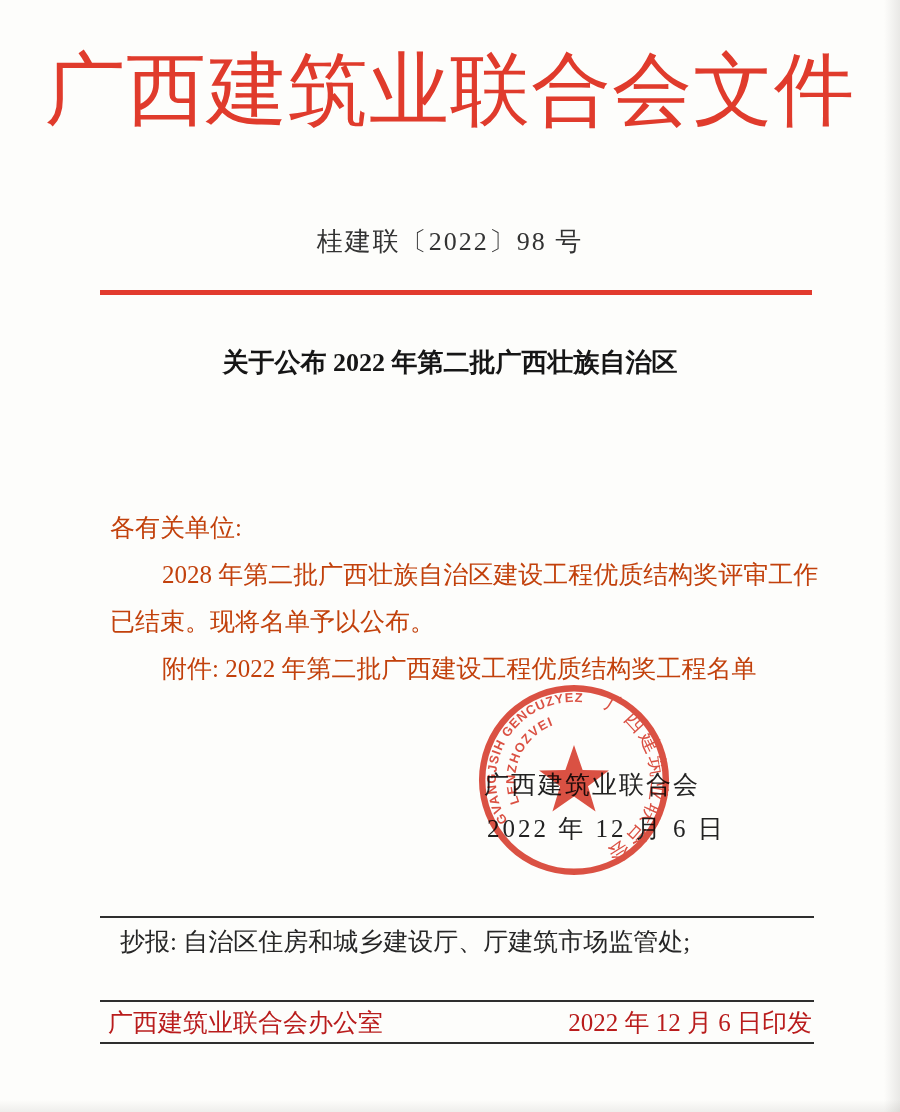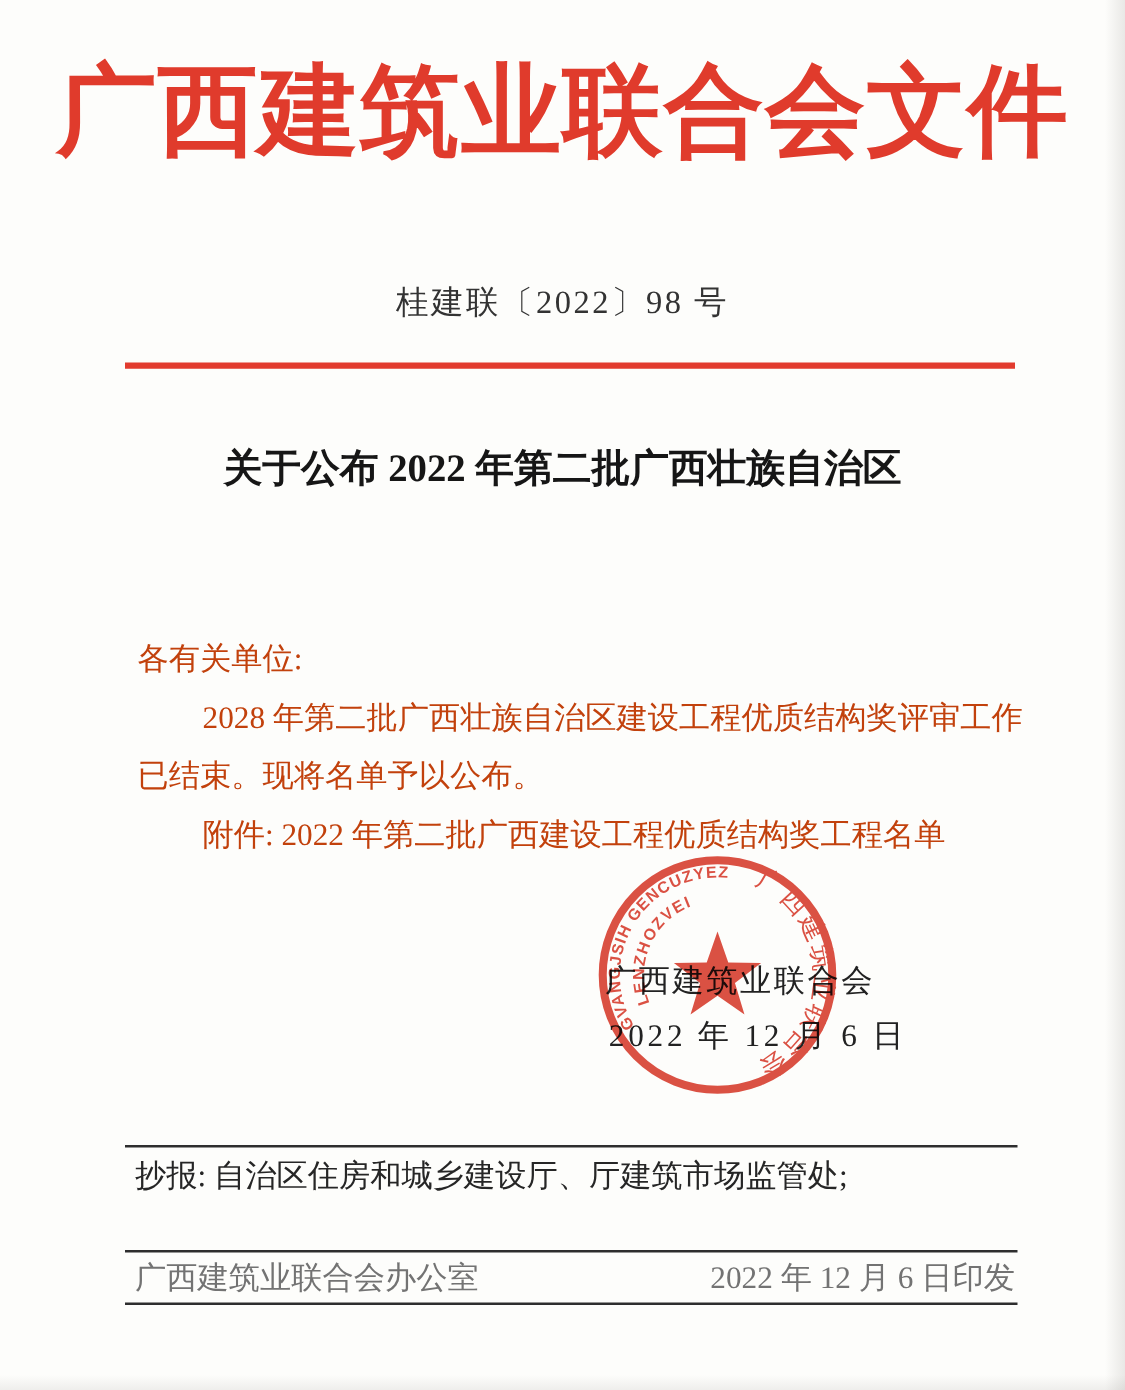--- a/index.html
+++ b/index.html
@@ -10,41 +10,41 @@
     margin:0 auto;
     background:#fdfdfb;
     font-family:"Liberation Serif","DejaVu Serif",serif;
     color:#2b2b2b;
     overflow:hidden;
   }
   
   .org-title{
     position:absolute;top:46px;left:0;width:100%;
     text-align:center;
-    font-size:80px;font-weight:bold;line-height:1.1;
+    font-size:80px;font-weight:normal;line-height:1.1;
     color:#e03b2c;
     letter-spacing:1px;
     white-space:nowrap;
   }
   .doc-number{
     position:absolute;top:224px;left:0;width:100%;
     text-align:center;
     font-size:26px;color:#333;
     letter-spacing:2px;
     font-family:Liberation Serif, serif;
   }
   .red-rule{
     position:absolute;top:290px;left:100px;width:712px;height:5px;
     background:#e23b2e;
   }
   
   .doc-title{
-    position:absolute;top:348px;left:0;width:100%;
+    position:absolute;top:336px;left:0;width:100%;
     text-align:center;
-    font-size:31px;font-weight:bold;color:#161616;
+    font-size:26px;font-weight:bold;color:#161616;
     line-height:53px;
   }
   
   .body-block{
     position:absolute;top:504px;left:110px;width:700px;
     font-size:25px;color:#c2410c;
     line-height:47px;
   }
   .body-line{white-space:nowrap;}
   .indent{text-indent:52px;}
@@ -70,28 +70,28 @@
   .seal-star{fill:#d8392a;}
   .seal-latin{fill:#d8392a;font-family:"Liberation Sans","DejaVu Sans",sans-serif;font-size:14px;font-weight:bold;letter-spacing:1px;}
   .seal-latin-inner{fill:#d8392a;font-family:"Liberation Sans","DejaVu Sans",sans-serif;font-size:14px;font-weight:bold;letter-spacing:1.5px;}
   .seal-cn{fill:#d8392a;font-family:"Liberation Serif","DejaVu Serif",serif;font-size:23px;letter-spacing:2px;}
   
   .rule{position:absolute;left:100px;width:714px;height:2px;background:#2e2e2e;}
   .rule-top{top:916px;}
   .rule-mid{top:1000px;}
   .rule-bottom{top:1042px;}
   .footer-copy{
-    position:absolute;top:922px;left:108px;width:706px;
+    position:absolute;top:922px;left:120px;width:706px;
     font-size:25px;line-height:40px;color:#262626;
   }
   .footer-copy div{white-space:nowrap;}
   .issuer-row{
     position:absolute;top:1004px;left:108px;width:704px;
     display:flex;justify-content:space-between;align-items:center;
-    font-size:25px;line-height:38px;color:#737373;
+    font-size:25px;line-height:38px;color:#b91c1c;
     white-space:nowrap;
   }
   
   .scan-edge-right{
     position:absolute;top:0;right:0;width:16px;height:100%;
     background:linear-gradient(to right, rgba(0,0,0,0), rgba(110,105,100,.14));
   }
   .scan-edge-bottom{
     position:absolute;bottom:0;left:0;width:100%;height:12px;
     background:linear-gradient(to bottom, rgba(0,0,0,0), rgba(110,105,100,.10));

